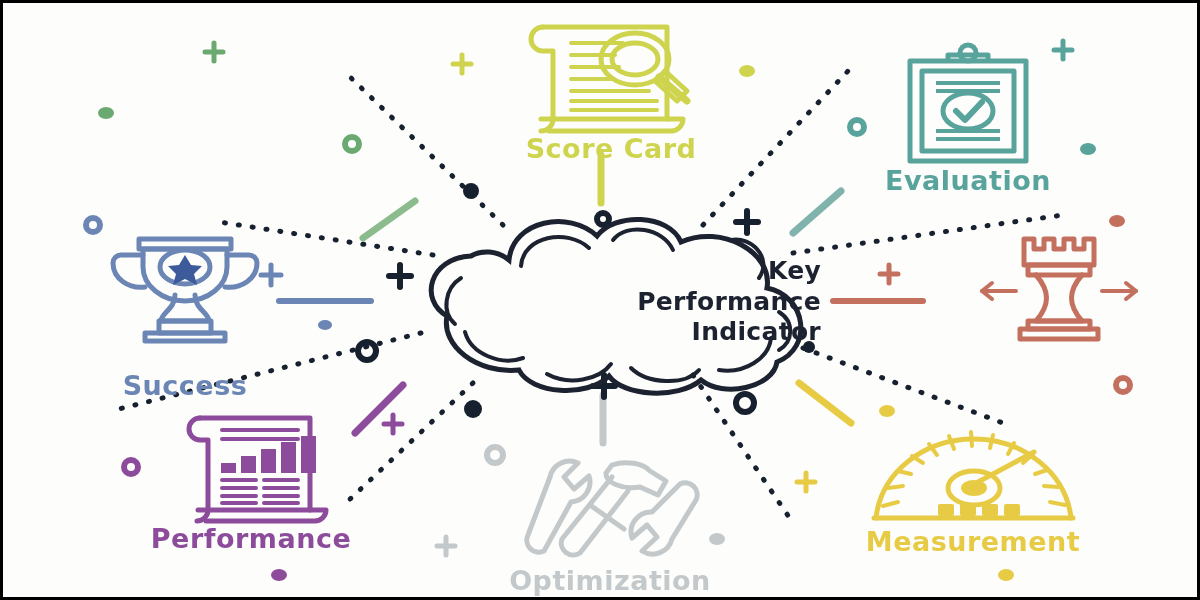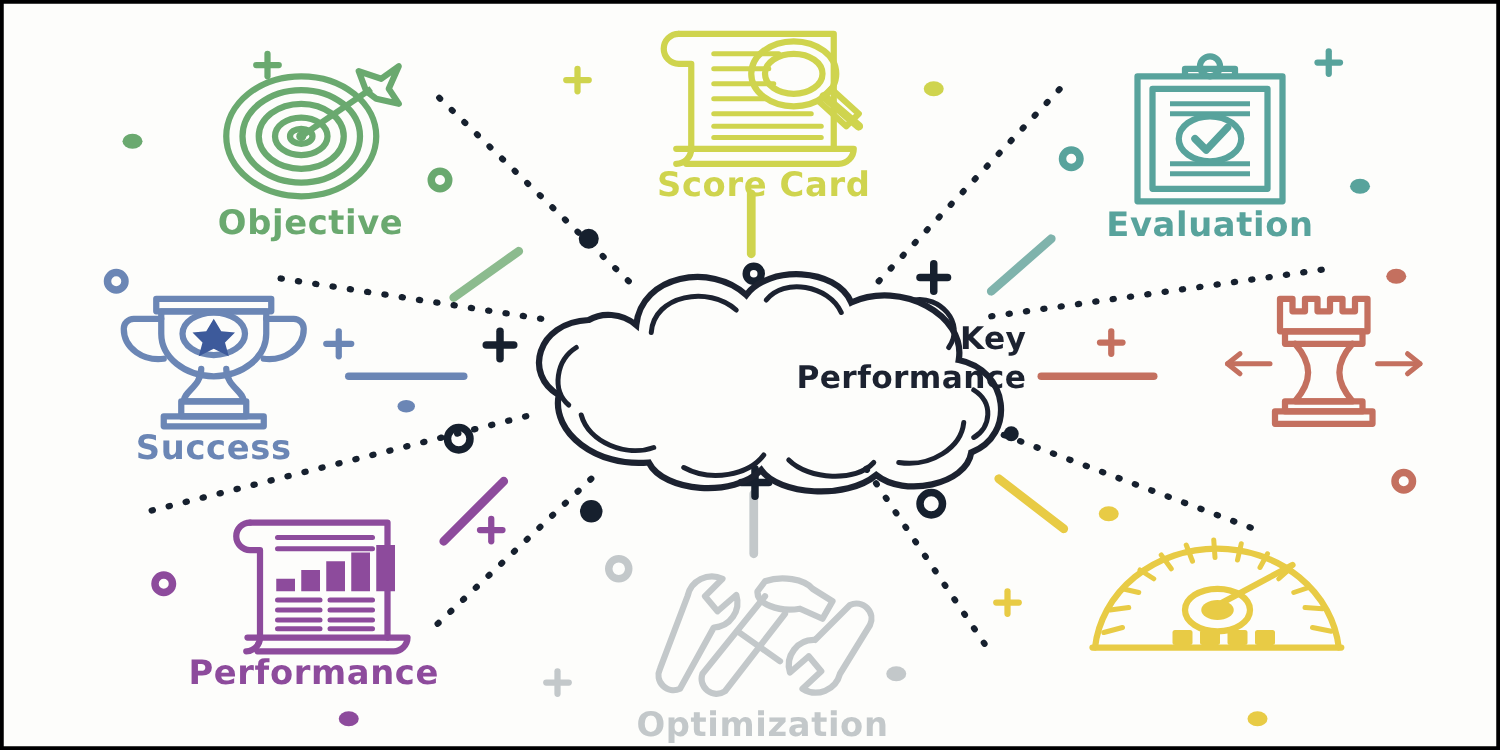--- a/index.html
+++ b/index.html
@@ -139,40 +139,24 @@
         <path d="M230 160 C246 176 284 178 298 162" stroke-width="4"></path>
         <path d="M318 162 C344 166 368 150 370 130" stroke-width="4"></path>
         <path d="M378 104 C394 114 392 134 378 142" stroke-width="4"></path>
         <path d="M358 70 C372 50 350 28 330 32" stroke-width="4"></path>
         <path d="M272 42 C262 20 226 14 212 32" stroke-width="4"></path>
       </g>
     </svg>
     <div class="cloud-text">
       <div>Key</div>
       <div>Performance</div>
+      <div>Indicator</div>
     </div>
   </div>
 
-  <div class="node" style="left:148px;top:48px;width:195px;">
-    <svg class="icon" width="160" height="112" viewBox="0 0 160 112">
-      <g fill="none" stroke="#6aa96f" stroke-width="5">
-        <ellipse cx="72" cy="58" rx="60" ry="48"></ellipse>
-        <ellipse cx="72" cy="58" rx="47" ry="37"></ellipse>
-        <ellipse cx="72" cy="58" rx="34" ry="26"></ellipse>
-        <ellipse cx="72" cy="58" rx="21" ry="15"></ellipse>
-        <ellipse cx="72" cy="58" rx="9" ry="6"></ellipse>
-      </g>
-      <circle cx="72" cy="58" r="4" fill="#6aa96f"></circle>
-      <g fill="none" stroke="#6aa96f" stroke-width="5" stroke-linejoin="round">
-        <line x1="72" y1="58" x2="128" y2="20"></line>
-        <path d="M124 22 L118 6 L136 12 L150 2 L142 20 L150 32 L132 28 L124 22 Z"></path>
-      </g>
-    </svg>
-    <div class="label" style="color:#6aa96f;font-size:27px;">Objective</div>
-  </div>
 
   <div class="node" style="left:865px;top:40px;width:200px;">
     <svg class="icon" width="140" height="122" viewBox="0 0 140 122">
       <g fill="none" stroke="#58a39c" stroke-width="5" stroke-linejoin="round">
         <rect x="12" y="18" width="116" height="100"></rect>
         <rect x="24" y="28" width="92" height="80"></rect>
         <path d="M50 18 v-6 h40 v6"></path>
         <circle cx="70" cy="10" r="8"></circle>
         <g stroke-width="4">
           <line x1="38" y1="40" x2="102" y2="40"></line>
@@ -254,20 +238,21 @@
         <line x1="112" y1="64" x2="168" y2="34" stroke-width="5"></line>
       </g>
       <ellipse cx="108" cy="70" rx="13" ry="8" fill="#e8cb45"></ellipse>
       <g fill="#e8cb45">
         <rect x="72" y="86" width="16" height="12" rx="2"></rect>
         <rect x="94" y="86" width="16" height="12" rx="2"></rect>
         <rect x="116" y="86" width="16" height="12" rx="2"></rect>
         <rect x="138" y="86" width="16" height="12" rx="2"></rect>
       </g>
     </svg>
+    <div class="label" style="color:#e8cb45;font-size:27px;">Measurement</div>
   </div>
 
   <div class="node" style="left:492px;top:452px;width:230px;">
     <svg class="icon" width="180" height="110" viewBox="0 0 180 110">
       <g fill="none" stroke="#c3c8ca" stroke-width="5" stroke-linejoin="round" stroke-linecap="round">
         <path d="M30 22 a20 20 0 0 1 28 -14 l-14 14 l10 12 l15 -13
                  a20 20 0 0 1 -18 26 L24 96 a12 12 0 0 1 -16 -16 Z"></path>
         <path d="M152 84 a20 20 0 0 1 -30 12 l15 -14 l-10 -12 l-15 13
                  a20 20 0 0 1 20 -26 l28 -28 a12 12 0 0 1 16 16 Z"></path>
         <path d="M92 10 a26 14 0 0 1 38 6 l16 10 l-8 14 l-18 -8 a26 14 0 0 1 -34 -14 Z"></path>
@@ -302,21 +287,21 @@
         <rect x="57" y="55" width="15" height="10"></rect>
         <rect x="77" y="48" width="15" height="17"></rect>
         <rect x="97" y="41" width="15" height="24"></rect>
         <rect x="117" y="34" width="15" height="31"></rect>
         <rect x="137" y="28" width="15" height="37"></rect>
       </g>
     </svg>
     <div class="label" style="color:#8d4b9c;font-size:27px;">Performance</div>
   </div>
 
-  <div class="node" style="left:78px;top:228px;width:180px;">
+  <div class="node" style="left:92px;top:228px;width:180px;gap:27px;">
     <svg class="icon" width="160" height="112" viewBox="0 0 160 112">
       <g fill="none" stroke="#6b86b5" stroke-width="5" stroke-linejoin="round" stroke-linecap="round">
         <path d="M34 8 h92 v10 H34 Z"></path>
         <path d="M38 18 h84 v18 a42 34 0 0 1 -84 0 Z"></path>
         <path d="M38 24 H16 a8 8 0 0 0 -8 8 c0 16 16 26 32 24"></path>
         <path d="M122 24 h22 a8 8 0 0 1 8 8 c0 16 -16 26 -32 24"></path>
         <path d="M70 64 C70 78 56 82 56 90 h48 c0 -8 -14 -12 -14 -26"></path>
         <path d="M54 90 h52 v12 H54 Z"></path>
         <path d="M40 102 h80 v8 H40 Z"></path>
         <ellipse cx="80" cy="36" rx="25" ry="17"></ellipse>

